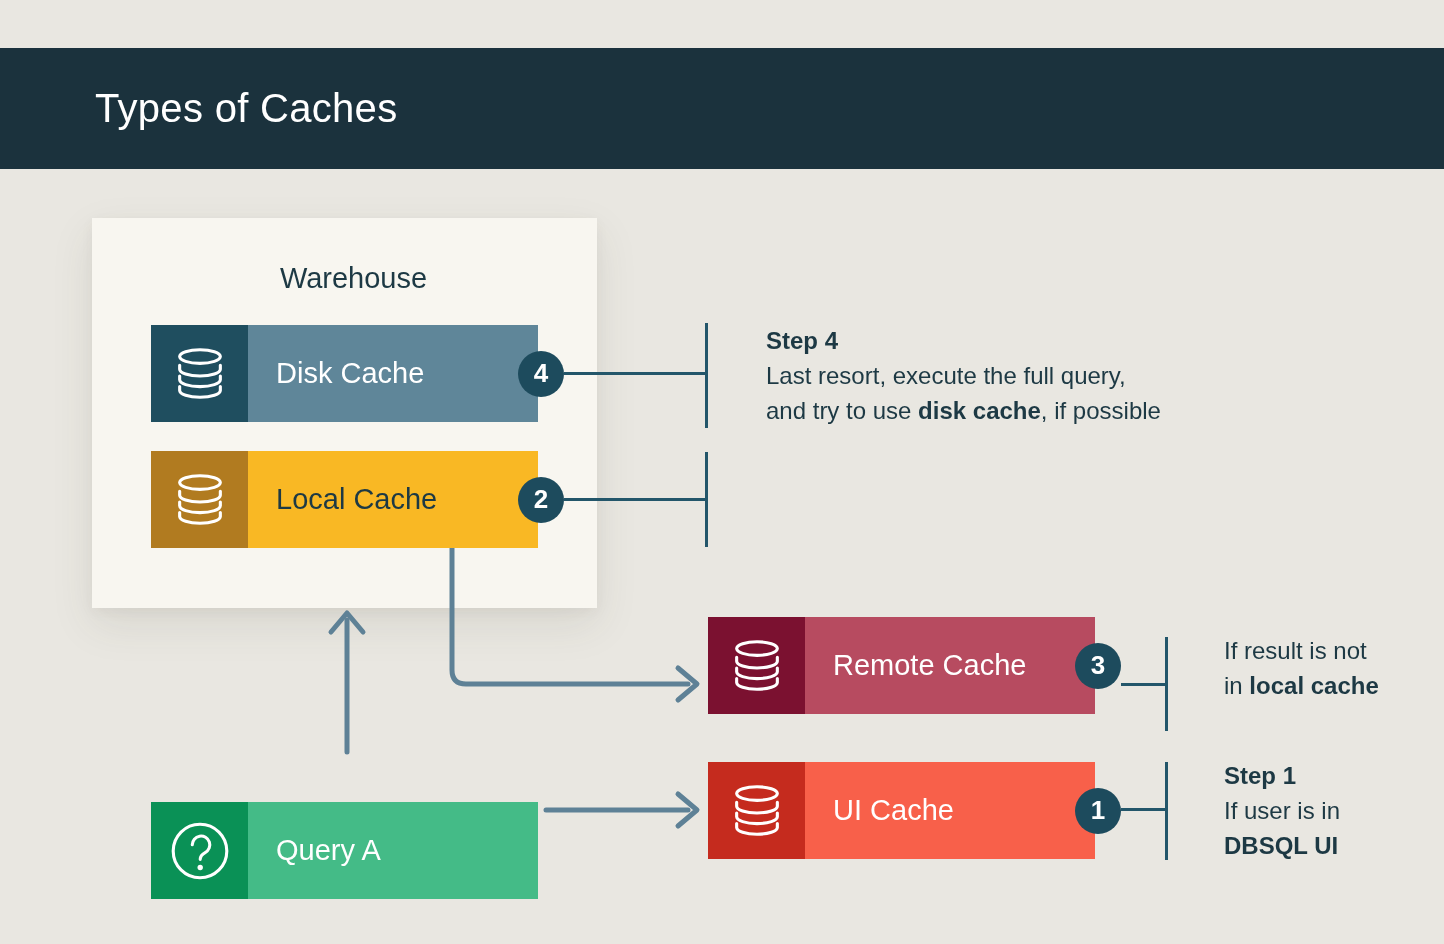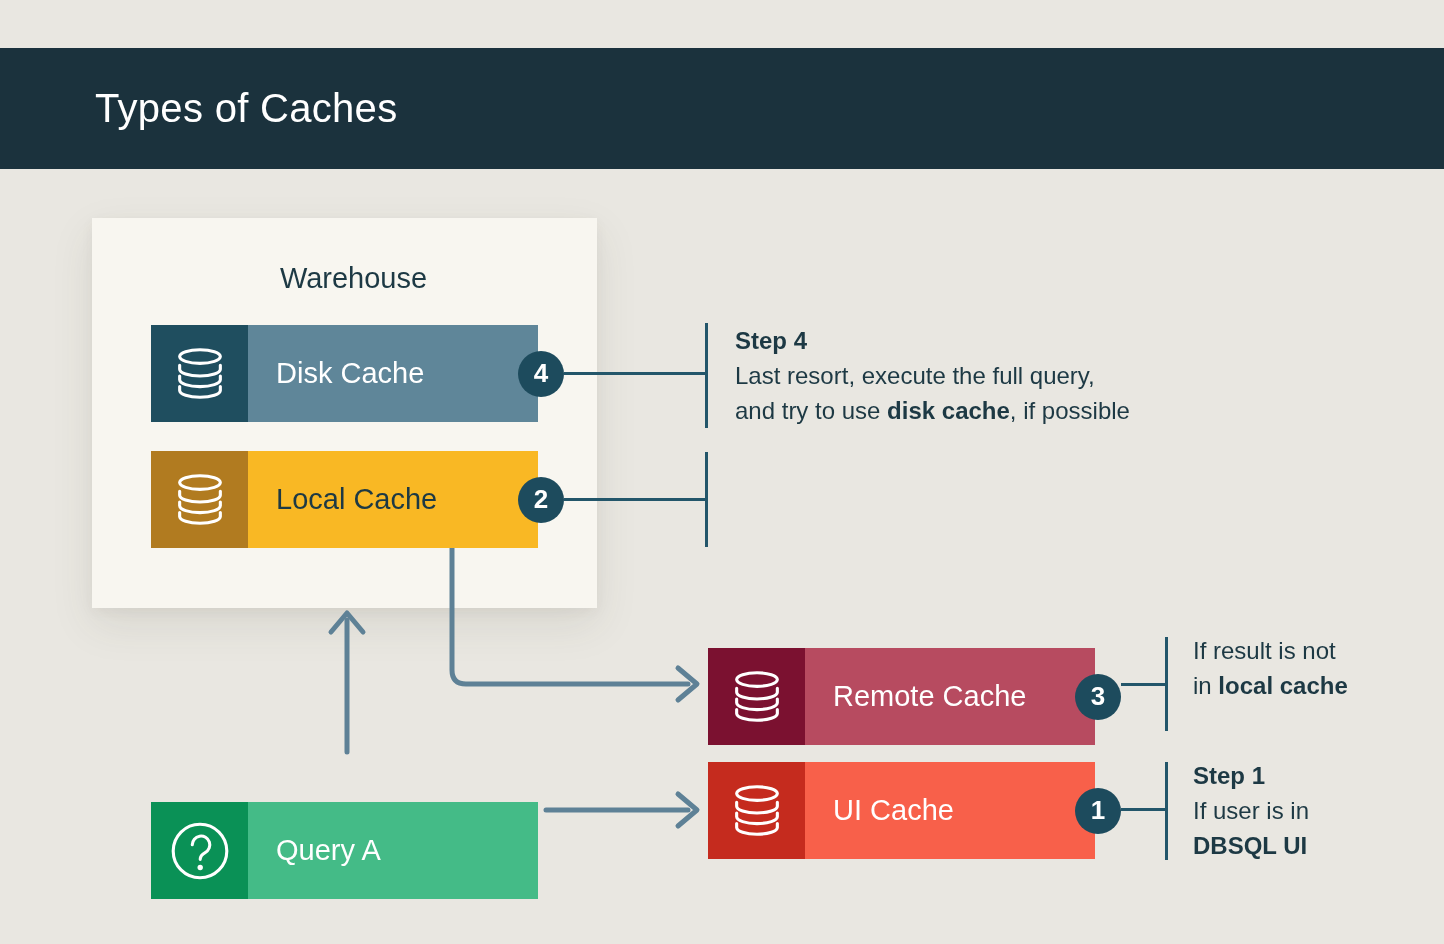--- a/index.html
+++ b/index.html
@@ -65,42 +65,42 @@
   .bar-label{font-size:29px;font-weight:400;}
   .light{color:#ffffff;}
   .dark{color:var(--ink);}
 
   .bar.disk  {left:151px;top:325px;}
   .bar.disk   .icon-cell{background:var(--disk-icon);}
   .bar.disk   .label-cell{background:var(--disk-main);}
   .bar.local {left:151px;top:451px;}
   .bar.local  .icon-cell{background:var(--local-icon);}
   .bar.local  .label-cell{background:var(--local-main);}
-  .bar.remote{left:708px;top:648px;}
+  .bar.remote{left:708px;top:617px;}
   .bar.remote .icon-cell{background:var(--remote-icon);}
   .bar.remote .label-cell{background:var(--remote-main);}
   .bar.ui    {left:708px;top:762px;}
   .bar.ui     .icon-cell{background:var(--ui-icon);}
   .bar.ui     .label-cell{background:var(--ui-main);}
   .bar.query {left:151px;top:802px;}
   .bar.query  .icon-cell{background:var(--query-icon);}
   .bar.query  .label-cell{background:var(--query-main);}
 
   .badge{
     position:absolute;left:367px;top:50%;transform:translateY(-50%);
     width:46px;height:46px;border-radius:50%;
     background:var(--badge-bg);color:#ffffff;
     display:flex;align-items:center;justify-content:center;
     font-size:26px;font-weight:600;
   }
 
   .hline{position:absolute;height:3px;background:var(--line-teal);}
   .vline{position:absolute;width:3px;background:var(--line-teal);}
 
-  .step{position:absolute;color:var(--ink);}
+  .step{position:absolute;color:var(--ink);margin-left:31px;}
   .step .step-title{font-size:24px;font-weight:700;line-height:35px;}
   .step .step-line{font-size:24px;font-weight:400;line-height:35px;}
   .step .step-line b{font-weight:700;}
 
   .arrows{position:absolute;left:0;top:0;pointer-events:none;}
   svg.icon{display:block;}
 </style>
 </head>
 <body>
 

